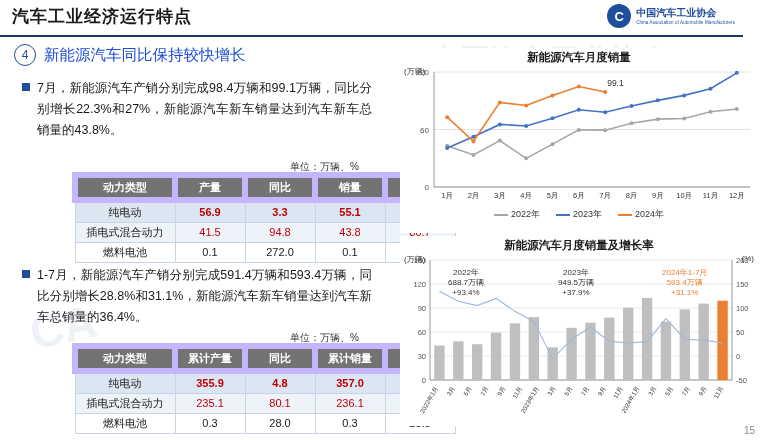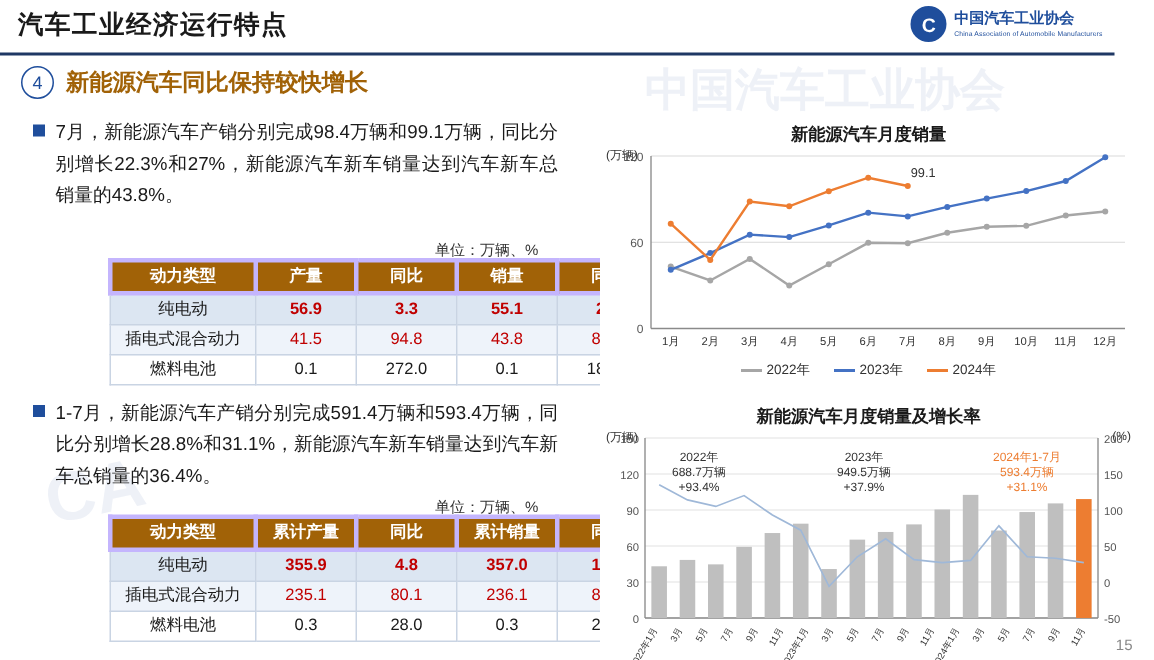--- a/index.html
+++ b/index.html
@@ -79,22 +79,22 @@
     border: 1.5px solid #1f4e9c;
     border-radius: 50%;
     color: #1f4e9c;
     font-size: 12px;
     display: flex;
     align-items: center;
     justify-content: center;
   }
   .section-title {
     font-size: 15.5px;
-    font-weight: bold;
-    color: #a16207;
+    font-weight: normal;
+    color: #1d4ed8;
     text-align: right;
   }
   
   .bullet-block {
     position: absolute;
     width: 350px;
     display: flex;
     gap: 7px;
   }
   .bullet-sq {
@@ -121,26 +121,26 @@
   #unit2 { left: 290px; top: 331px; }
   
   .tbl {
     position: absolute;
     border-collapse: collapse;
     font-size: 11px;
   }
   #table1 { left: 72px; top: 172px; }
   #table2 { left: 72px; top: 343px; }
   .tbl th {
-    background: #a16207;
+    background: #737373;
     color: #ffffff;
     font-weight: bold;
     font-size: 11px;
     padding: 3px 4px;
-    border: 3px solid #c4b5fd;
+    border: 6px solid #c4b5fd;
     text-align: center;
     line-height: 13px;
   }
   .tbl td {
     border: 1px solid #c9d4e3;
     padding: 2px 4px;
     text-align: center;
     font-size: 11px;
     color: #1a1a1a;
     line-height: 15px;
@@ -165,21 +165,20 @@
   }
   .tbl tr.hl2 td.rowhdr {
     color: #1a1a1a;
   }
   .col-w1 { width: 86px; }
   .col-w2 { width: 56px; }
   
   .chart-box {
     position: absolute;
     background: #ffffff;
-    margin-top: 32px;
   }
   #chart1 { left: 400px; top: 48px; width: 358px; height: 185px; }
   #chart2 { left: 400px; top: 236px; width: 358px; height: 190px; }
   .chart-title {
     position: absolute;
     width: 100%;
     text-align: center;
     font-size: 11.5px;
     font-weight: bold;
     color: #1a1a1a;

